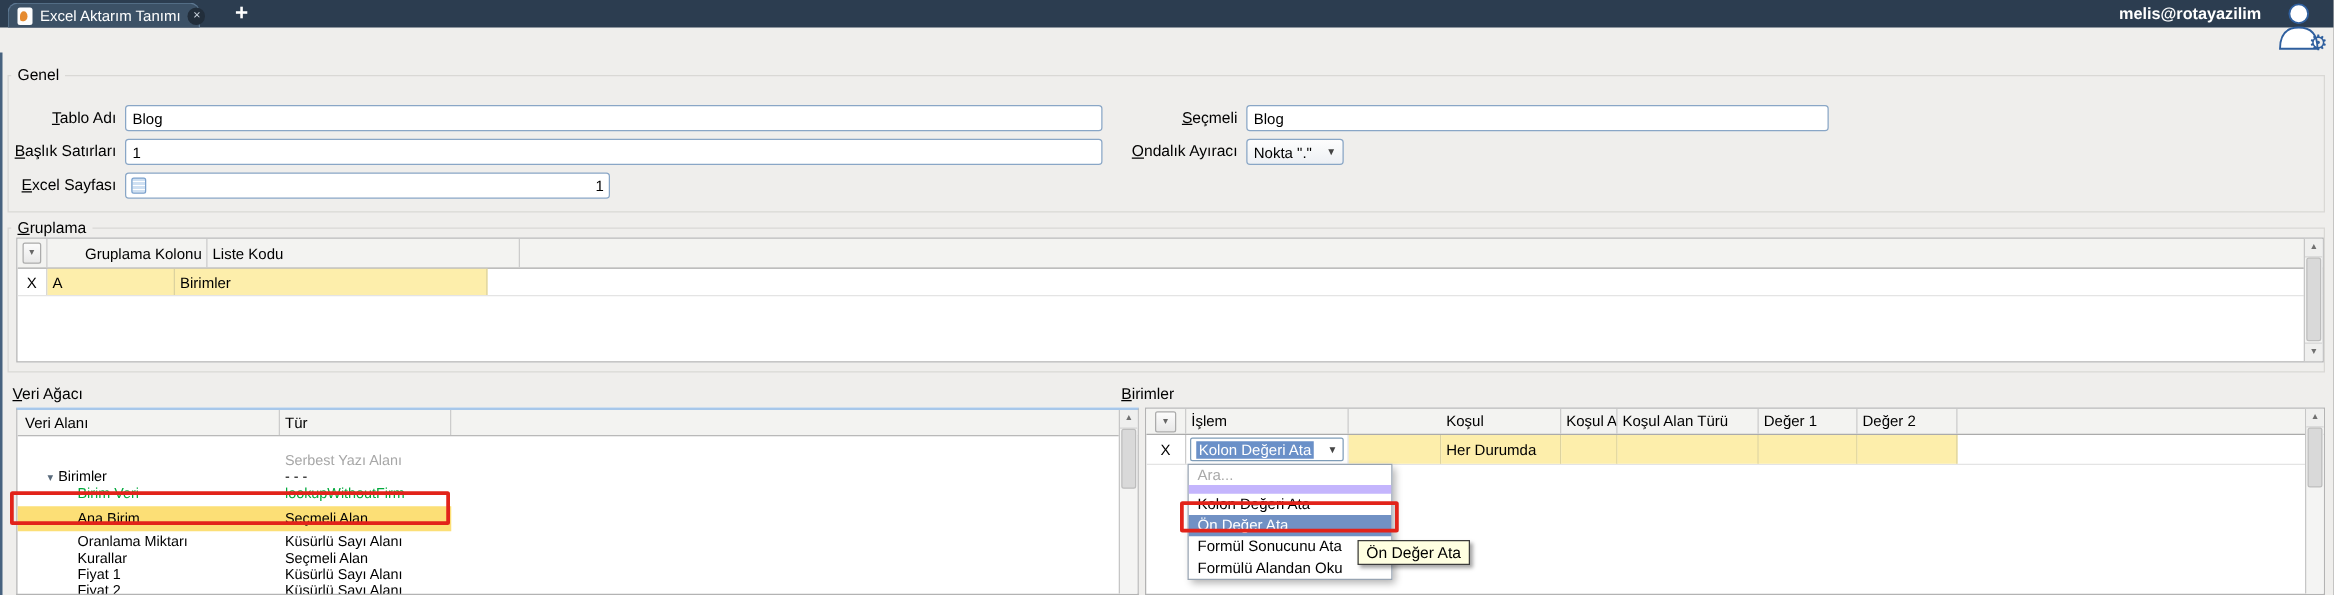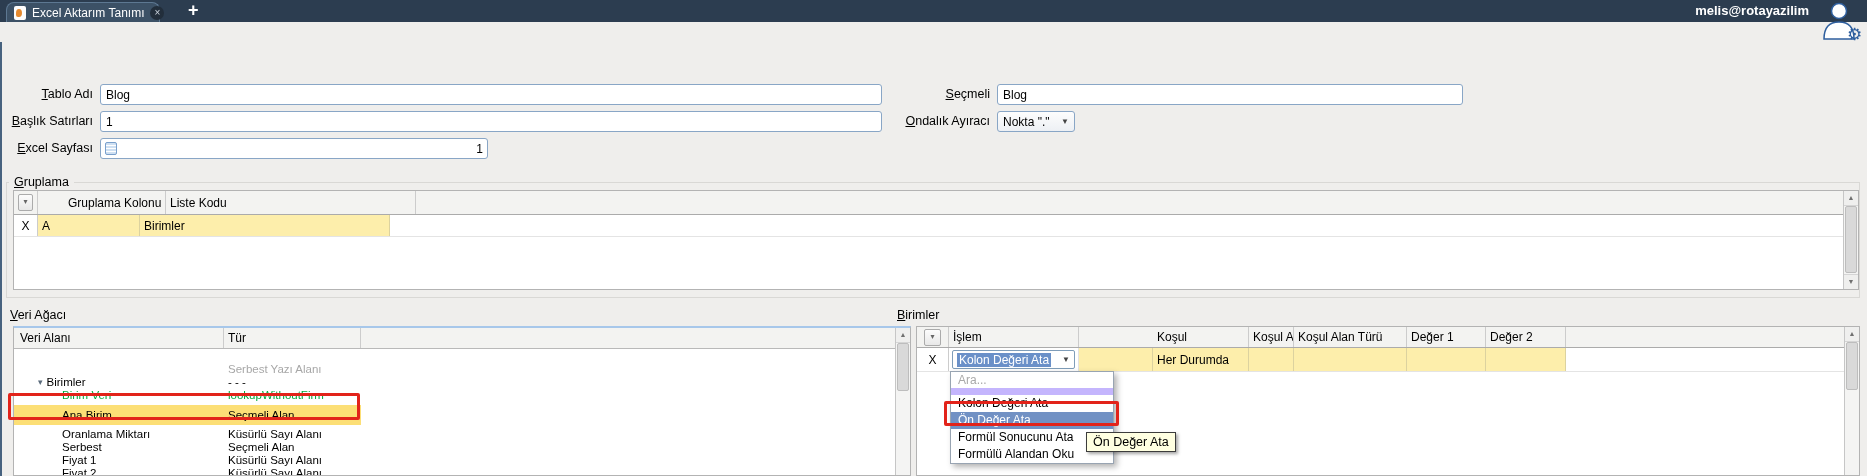--- a/index.html
+++ b/index.html
@@ -116,20 +116,23 @@
   <div class="user-icon">
     <svg width="46" height="40" viewBox="0 0 46 40">
       <circle cx="20" cy="10" r="7.5" fill="#ffffff" stroke="#2f5f9e" stroke-width="1.5"></circle>
       <path d="M5 38 Q5 21 20 21 Q35 21 35 38 Z" fill="#ffffff" stroke="#2f5f9e" stroke-width="1.5"></path>
       <text x="28" y="39" font-size="17" fill="#2f5f9e">⚙</text>
     </svg>
   </div>
 
   <div class="left-edge"></div>
 
+  <div class="groupbox" id="g-genel" style="left:6px;top:60px;width:1852px;height:108px;">
+    <span class="group-title">Genel</span>
+  </div>
 
   <label class="flabel ulf" style="left:0;top:87px;width:93px;">Tablo Adı</label>
   <input class="tinput" style="left: 100px; top: 84px; width: 782px;" value="Blog">
   <label class="flabel ulf" style="left:802px;top:87px;width:188px;">Seçmeli</label>
   <input class="tinput" style="left: 997px; top: 84px; width: 466px;" value="Blog">
 
   <label class="flabel ulf" style="left:0;top:114px;width:93px;">Başlık Satırları</label>
   <input class="tinput" style="left: 100px; top: 111px; width: 782px;" value="1">
   <label class="flabel ulf" style="left:802px;top:114px;width:188px;">Ondalık Ayıracı</label>
   <div class="combo" style="left:997px;top:111px;width:78px;">
@@ -204,21 +207,21 @@
         <div class="c2">Seçmeli Alan</div>
       </div>
       <div class="trow">
         <div class="c1">
             <span class="t-child">Oranlama Miktarı</span>
           </div>
         <div class="c2">Küsürlü Sayı Alanı</div>
       </div>
       <div class="trow">
         <div class="c1">
-            <span class="t-child">Serbest</span>
+            <span class="t-child">Kurallar</span>
           </div>
         <div class="c2">Seçmeli Alan</div>
       </div>
       <div class="trow">
         <div class="c1">
             <span class="t-child">Fiyat 1</span>
           </div>
         <div class="c2">Küsürlü Sayı Alanı</div>
       </div>
       <div class="trow">

